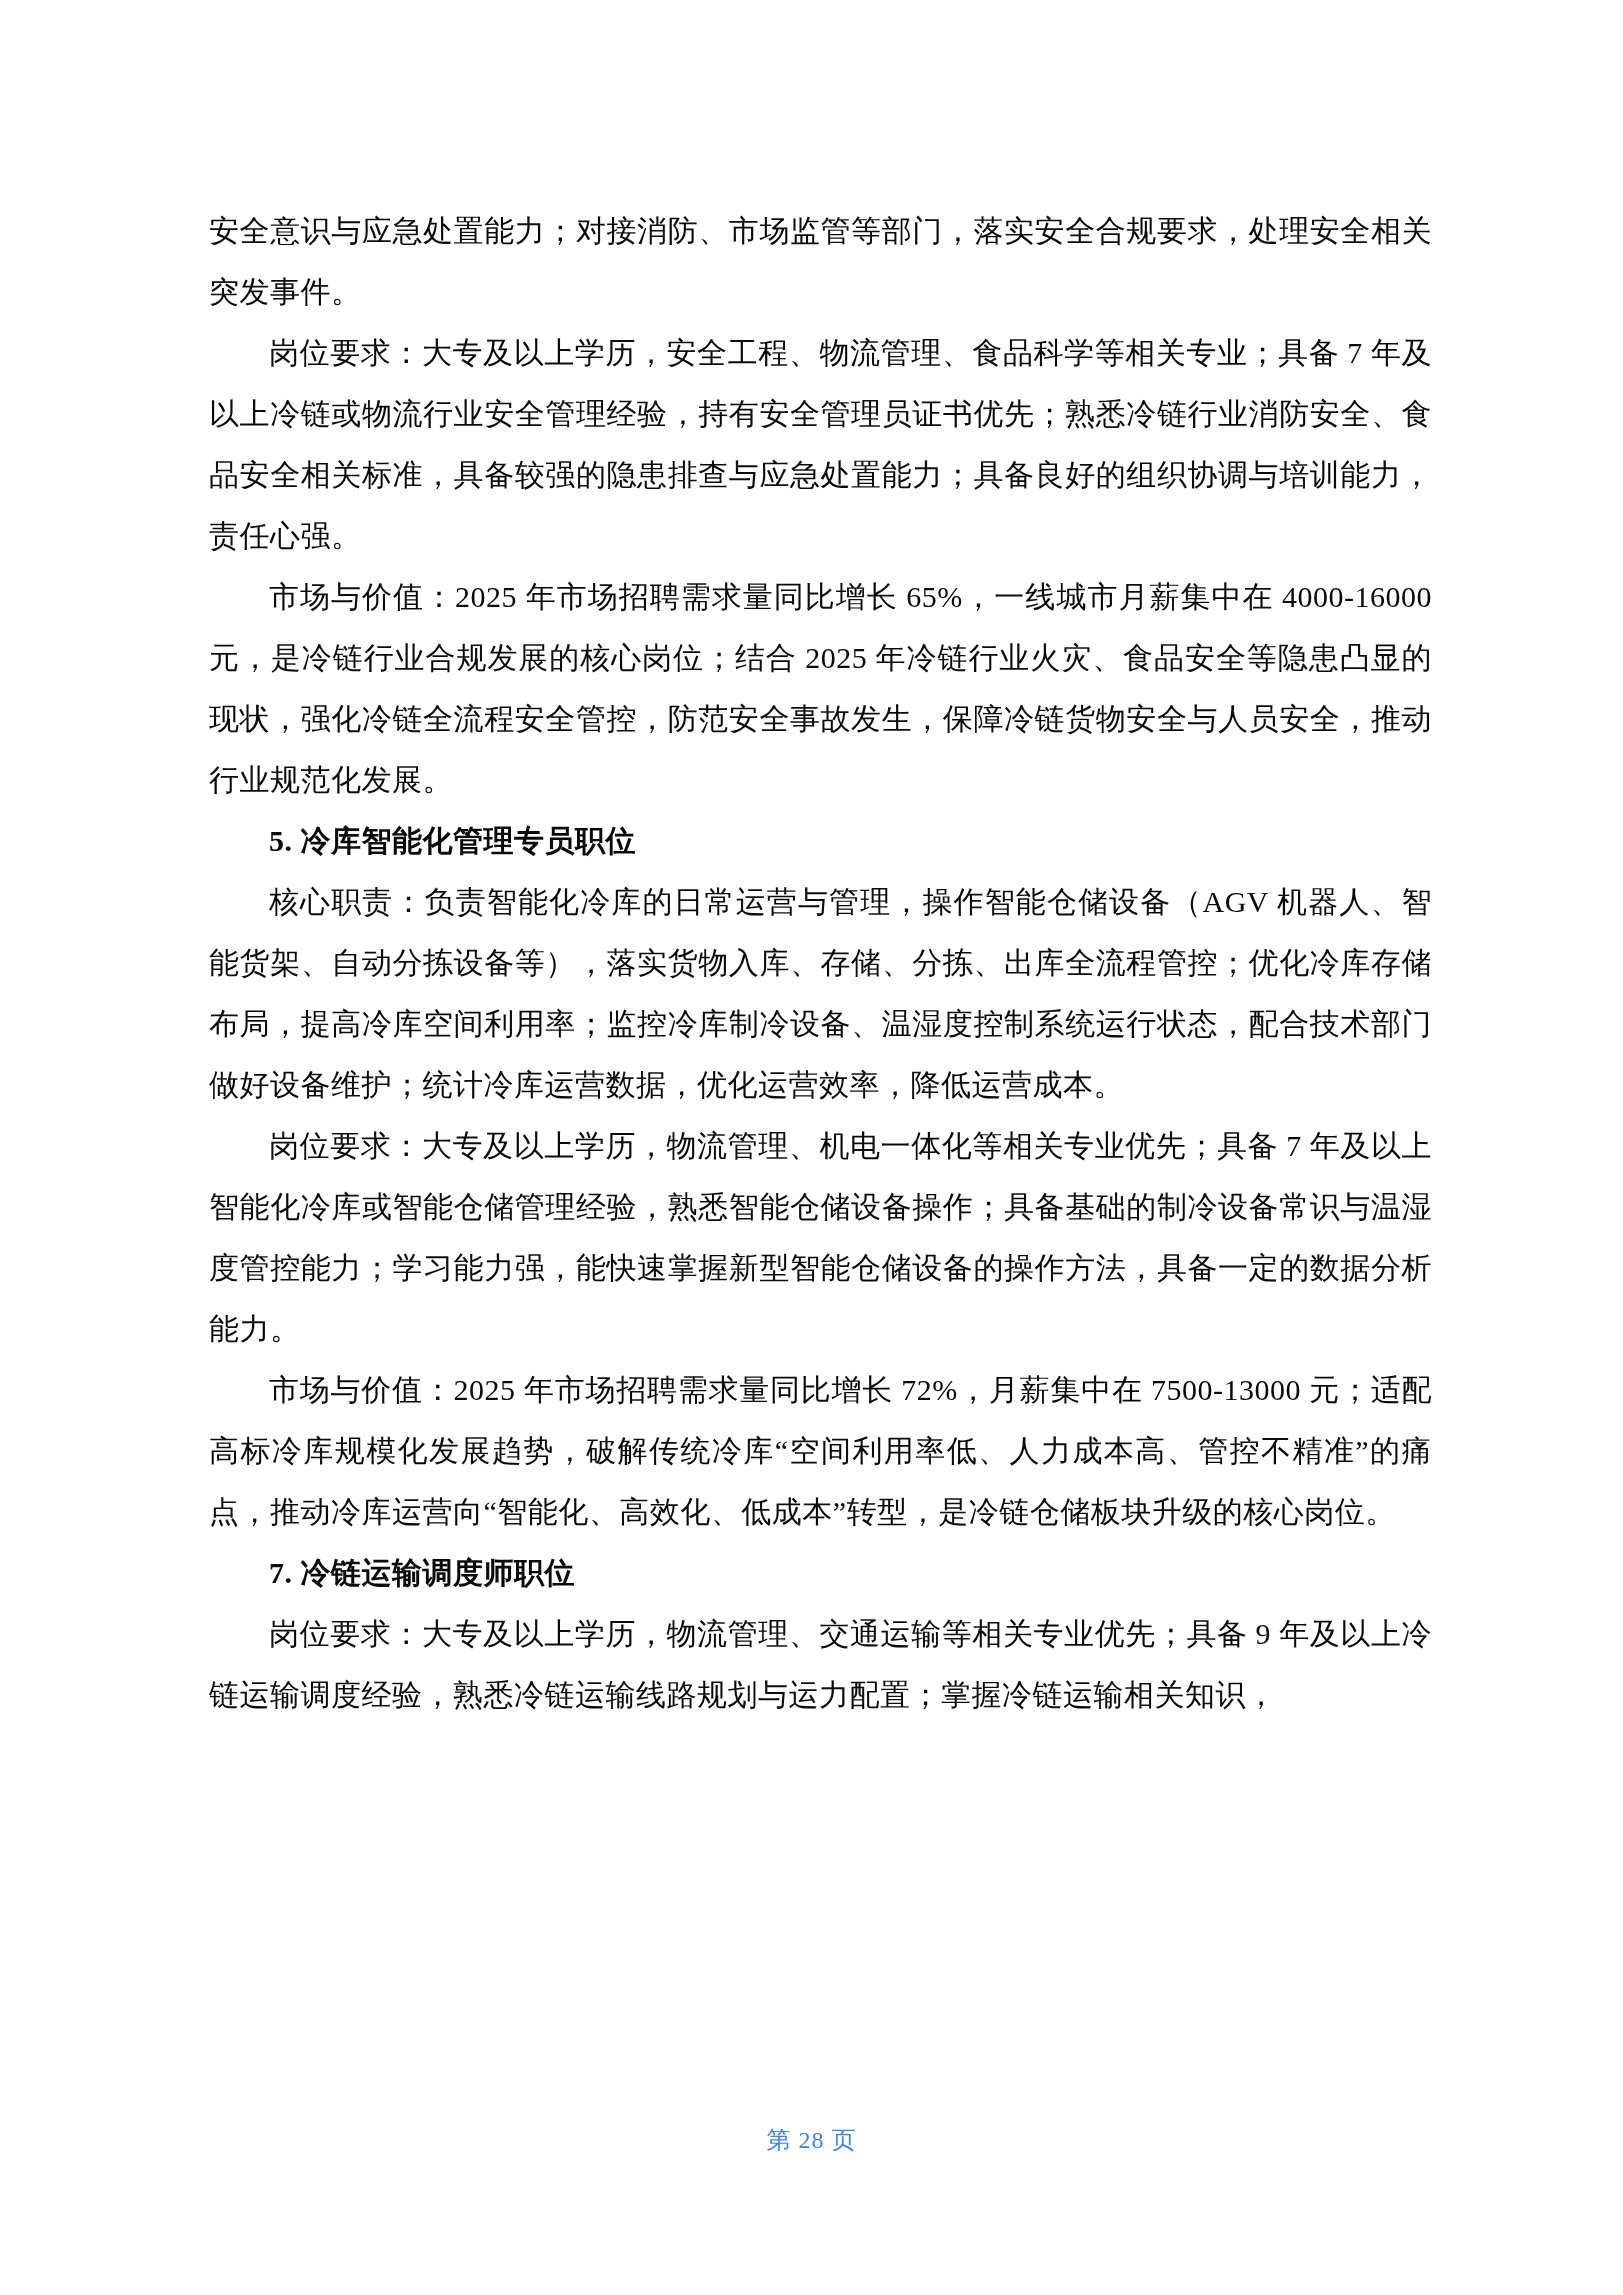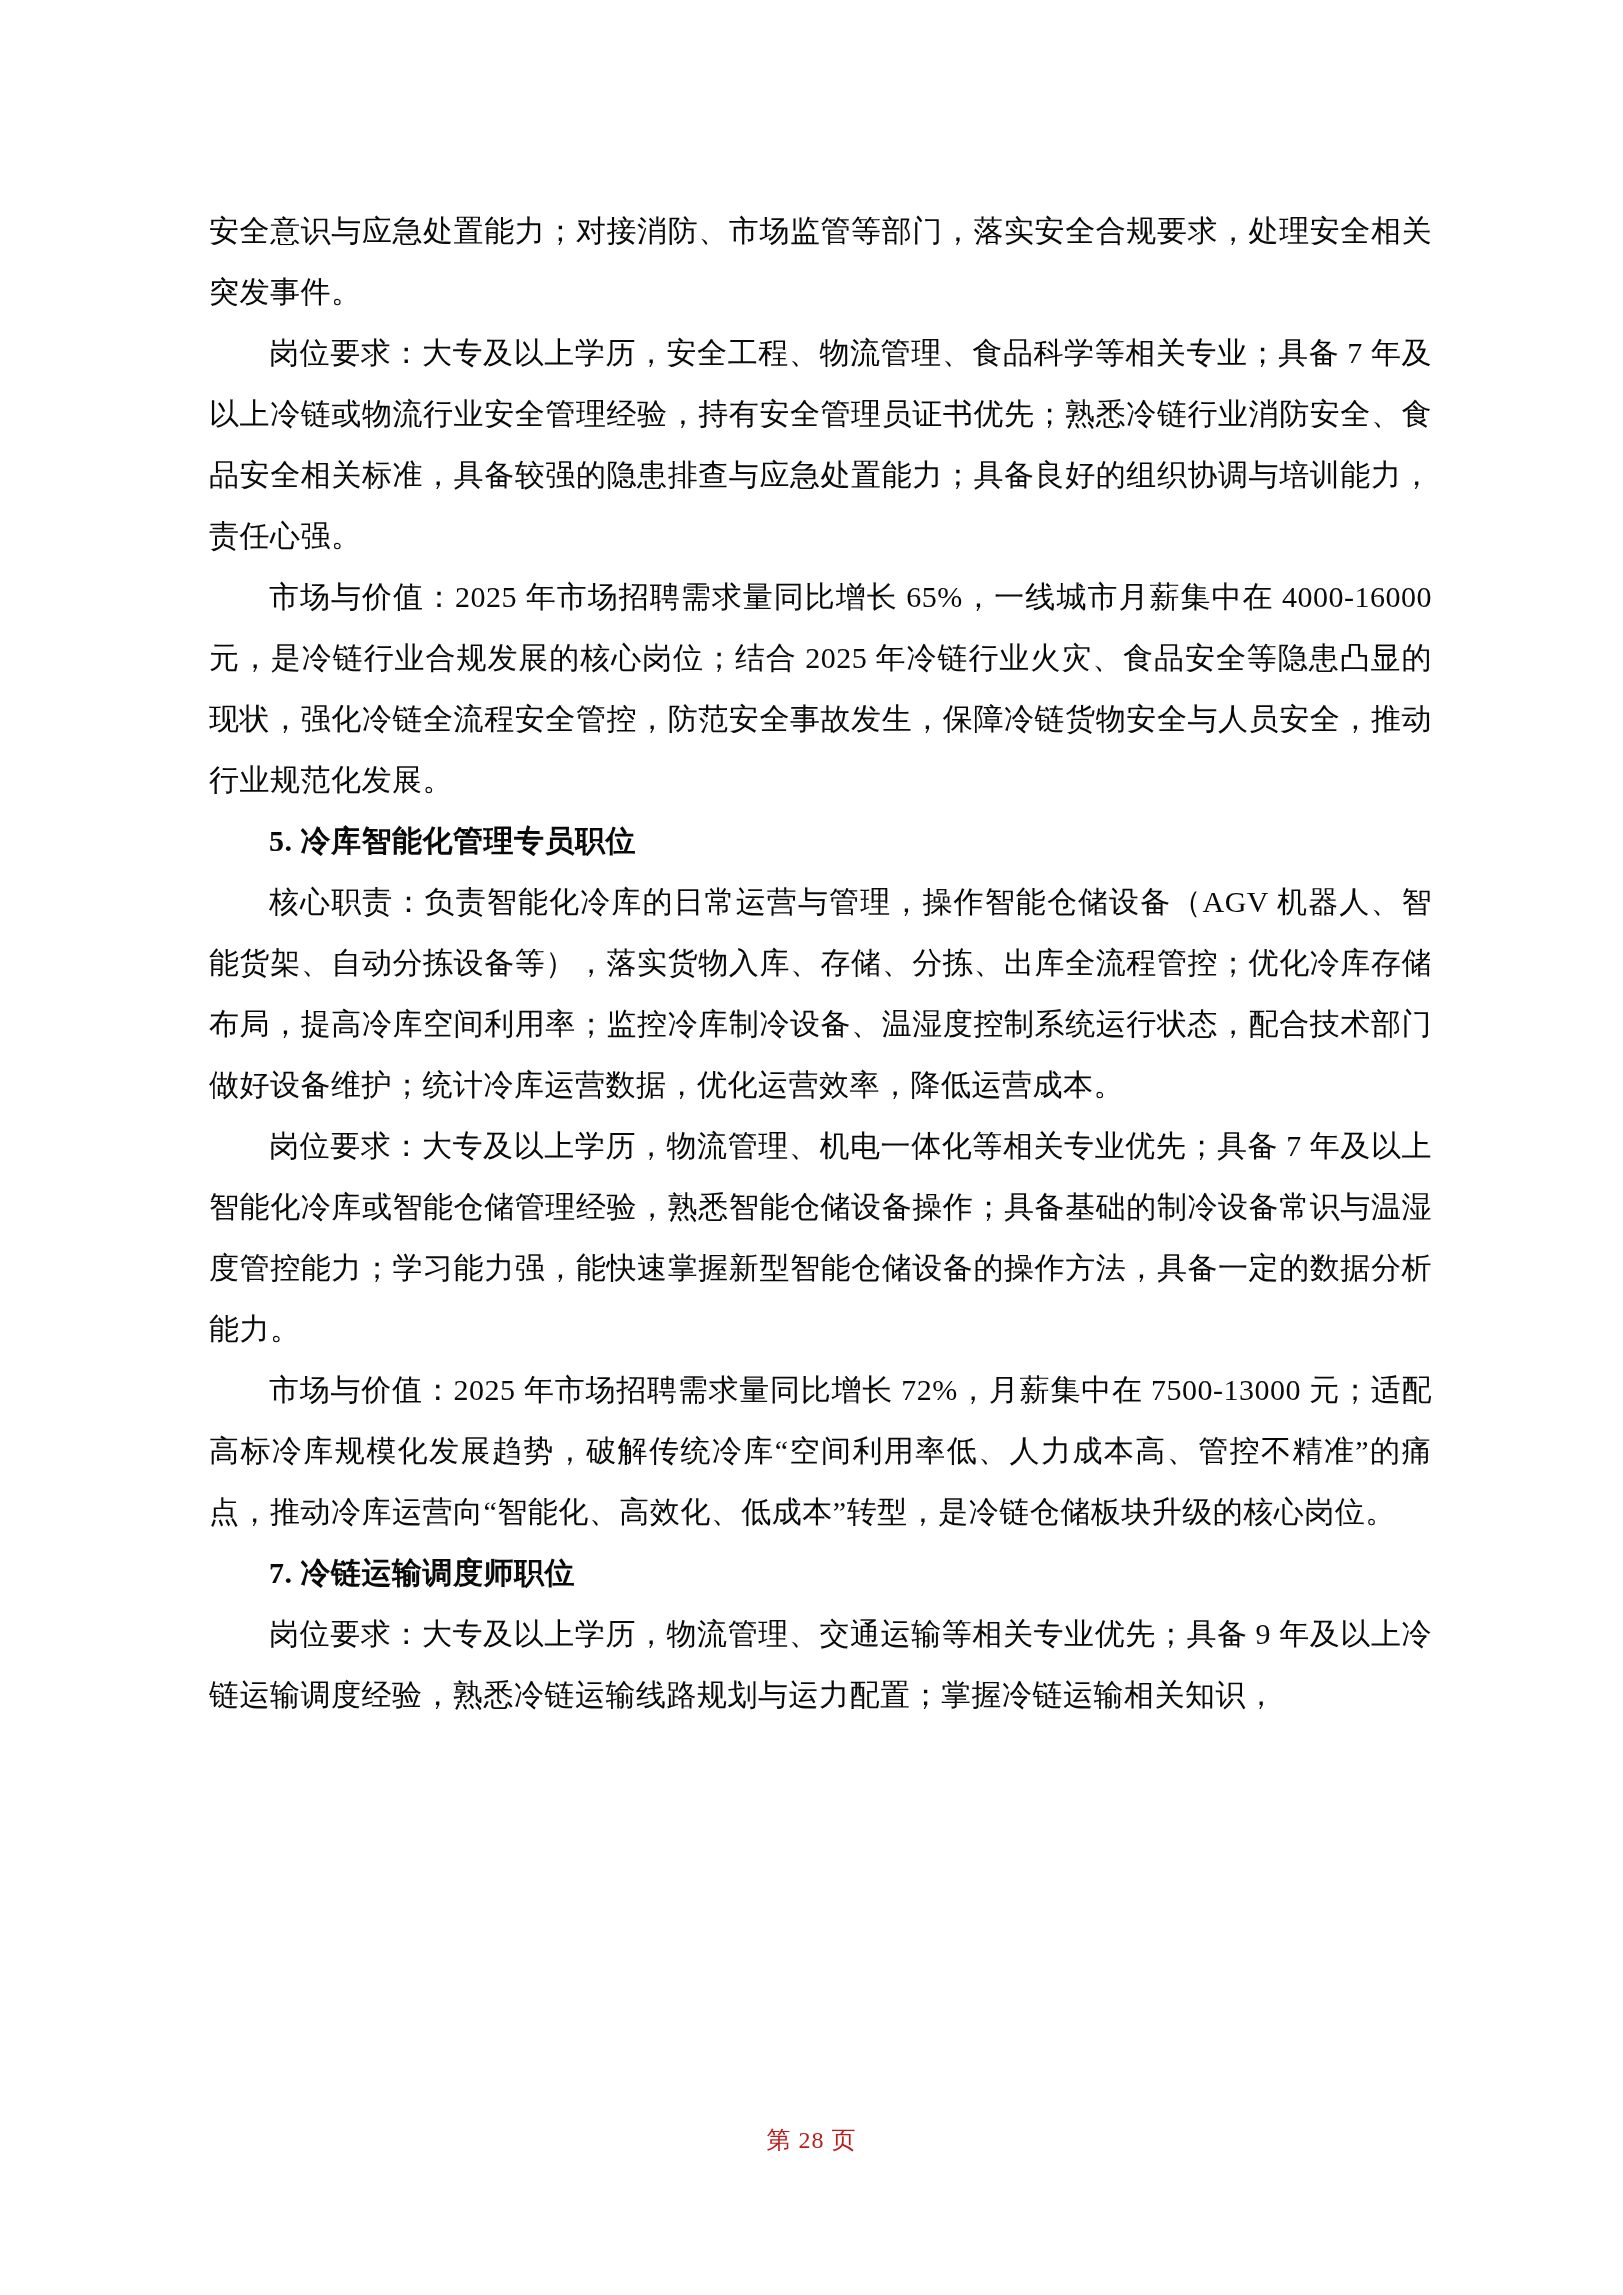--- a/index.html
+++ b/index.html
@@ -46,21 +46,21 @@
   }
   .footer {
     position: absolute;
     top: 2122px;
     left: 0;
     width: 100%;
     text-align: center;
     font-size: 24px;
     line-height: 36px;
     letter-spacing: 1px;
-    color: #b91c1c;
+    color: #3b82f6;
   }
 </style>
 </head>
 <body>
 
 <div class="page">
 
   <div class="page-content">
 
     <p class="para"><span>安全意识与应急处置能力；对接消防、市场监管等部门，落实安全合规要求，处理安全相关突发事件。</span></p>

